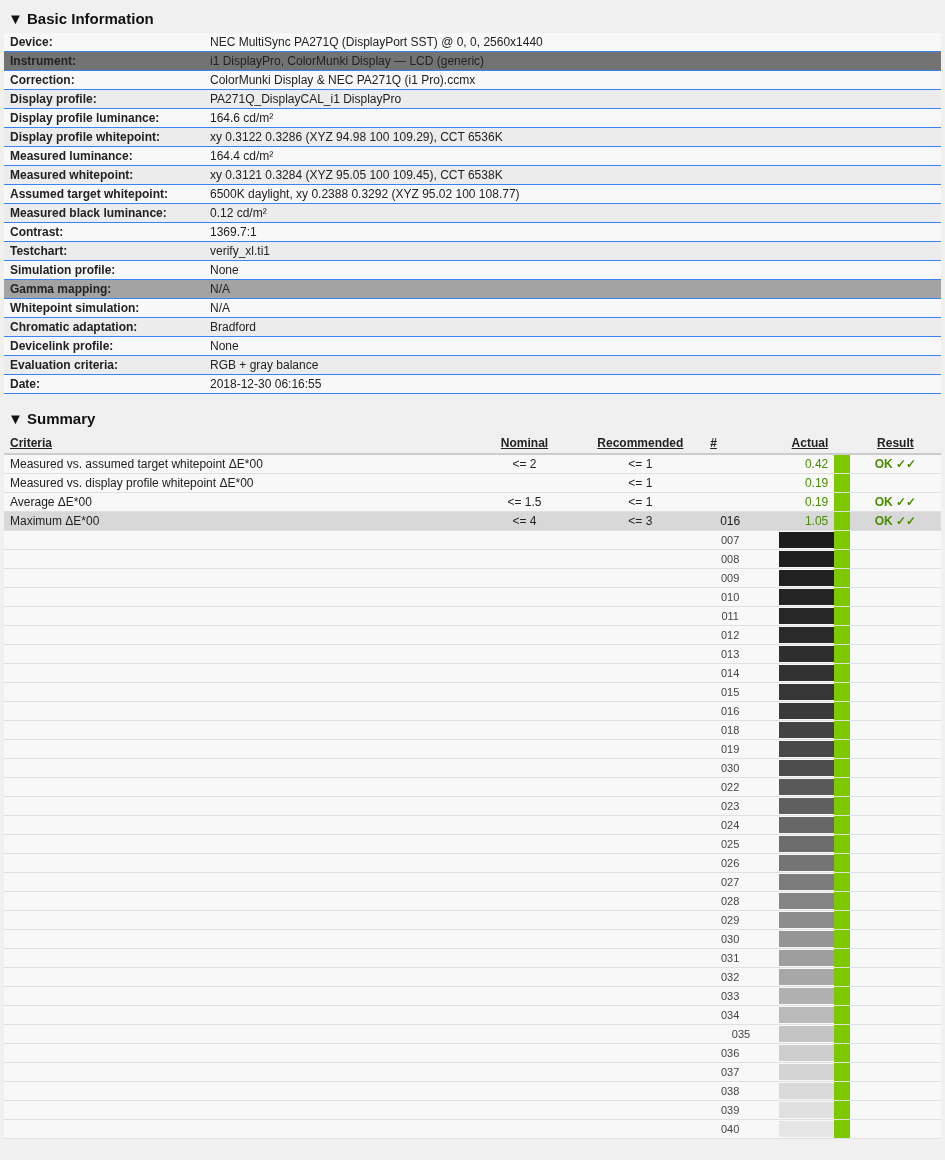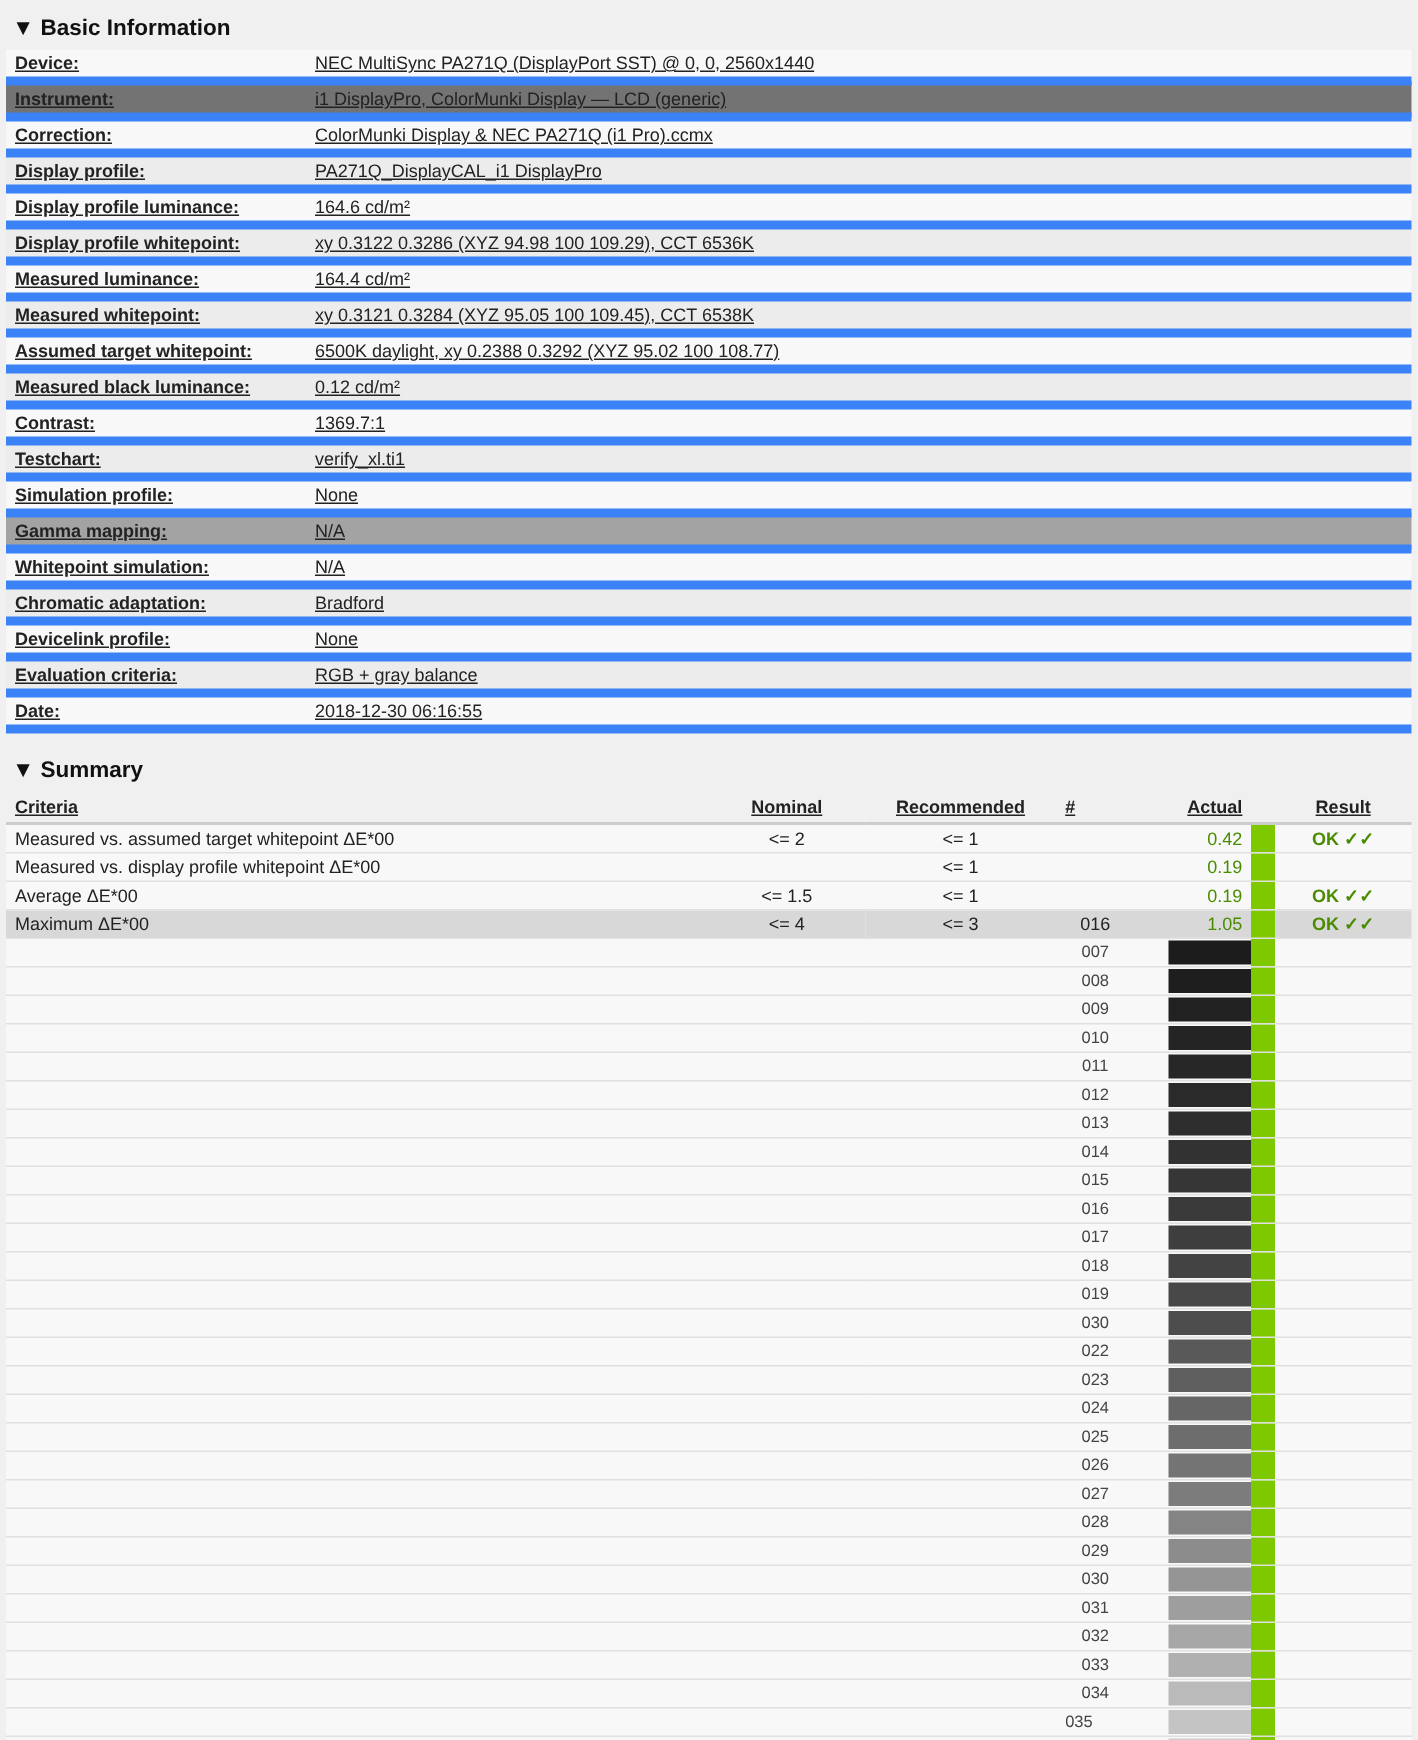--- a/index.html
+++ b/index.html
@@ -21,23 +21,22 @@
       color: #111;
     }
     .info-table {
       width: 100%;
       border-collapse: collapse;
       margin-bottom: 10px;
       background: #f8f8f8;
     }
     .info-table tr td {
       padding: 2px 6px;
-      border-bottom: 6px solid #3b82f6;
+      border-bottom: 1px solid #3b82f6;
       vertical-align: top;
-      text-decoration: underline;
     }
     .info-table tr td:first-child {
       font-weight: bold;
       white-space: nowrap;
       width: 200px;
       color: #222;
     }
     .info-table tr:nth-child(even) {
       background: #ececec;
     }
@@ -300,29 +299,20 @@
     <td colspan="3" style="padding:0;"></td>
     <td style="text-align:center;width:40px;padding:1px 6px;font-size:11px;color:#444;">016</td>
     <td colspan="1" style="padding:1px 0;width:60px;">
       <div style="background:rgb(58,58,58);height:16px;width:55px;margin-left:auto;"></div>
     </td>
     <td style="width:8px; padding:0; background:#7ec800;"></td>
     <td></td>
   </tr>
           <tr style="border-bottom: none;">
     <td colspan="3" style="padding:0;"></td>
-    <td style="text-align:center;width:40px;padding:1px 6px;font-size:11px;color:#444;">017</td>
-    <td colspan="1" style="padding:1px 0;width:60px;">
-      <div style="background:rgb(62,62,62);height:16px;width:55px;margin-left:auto;"></div>
-    </td>
-    <td style="width:8px; padding:0; background:#7ec800;"></td>
-    <td></td>
-  </tr>
-          <tr style="border-bottom: none;">
-    <td colspan="3" style="padding:0;"></td>
     <td style="text-align:center;width:40px;padding:1px 6px;font-size:11px;color:#444;">018</td>
     <td colspan="1" style="padding:1px 0;width:60px;">
       <div style="background:rgb(67,67,67);height:16px;width:55px;margin-left:auto;"></div>
     </td>
     <td style="width:8px; padding:0; background:#7ec800;"></td>
     <td></td>
   </tr>
           <tr style="border-bottom: none;">
     <td colspan="3" style="padding:0;"></td>
     <td style="text-align:center;width:40px;padding:1px 6px;font-size:11px;color:#444;">019</td>
@@ -453,21 +443,21 @@
     <td colspan="3" style="padding:0;"></td>
     <td style="text-align:center;width:40px;padding:1px 6px;font-size:11px;color:#444;">034</td>
     <td colspan="1" style="padding:1px 0;width:60px;">
       <div style="background:rgb(186,186,186);height:16px;width:55px;margin-left:auto;"></div>
     </td>
     <td style="width:8px; padding:0; background:#7ec800;"></td>
     <td></td>
   </tr>
           <tr style="border-bottom: none;">
     <td colspan="3" style="padding:0;"></td>
-    <td style="text-align:left;width:40px;padding:1px 6px;font-size:11px;color:#444;">035</td>
+    <td style="text-align:right;width:40px;padding:1px 6px;font-size:11px;color:#444;">035</td>
     <td colspan="1" style="padding:1px 0;width:60px;">
       <div style="background:rgb(196,196,196);height:16px;width:55px;margin-left:auto;"></div>
     </td>
     <td style="width:8px; padding:0; background:#7ec800;"></td>
     <td></td>
   </tr>
           <tr style="border-bottom: none;">
     <td colspan="3" style="padding:0;"></td>
     <td style="text-align:center;width:40px;padding:1px 6px;font-size:11px;color:#444;">036</td>
     <td colspan="1" style="padding:1px 0;width:60px;">

